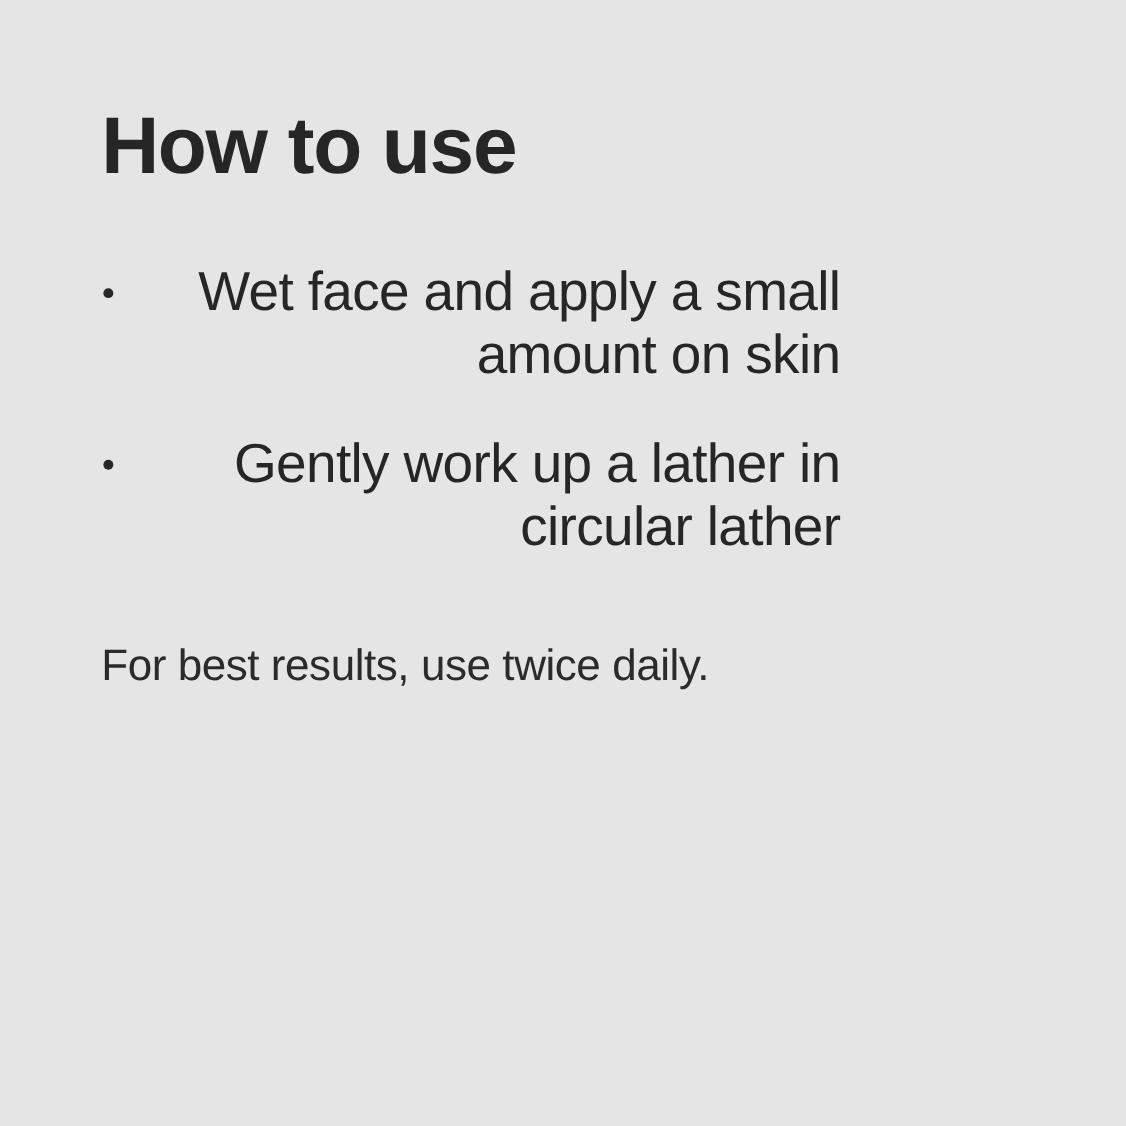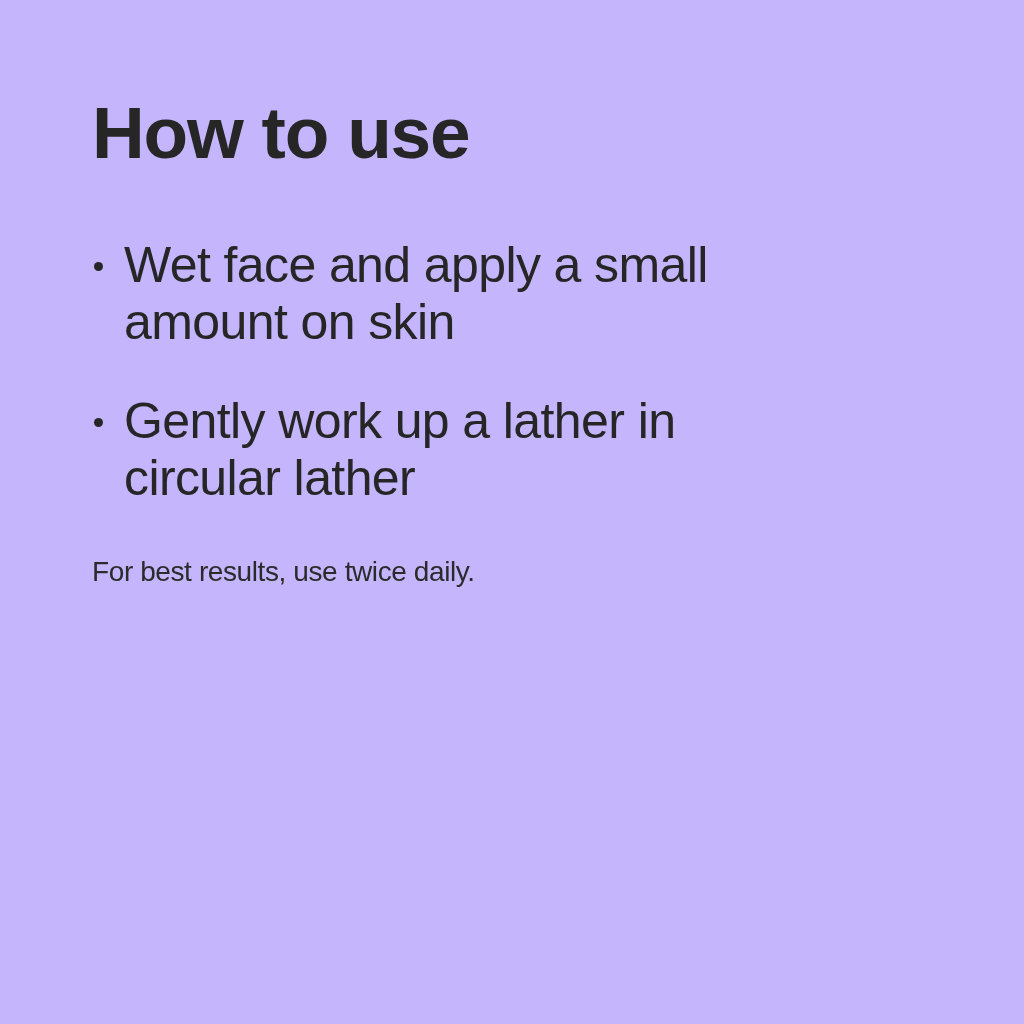--- a/index.html
+++ b/index.html
@@ -13,21 +13,21 @@
     font-family: "Liberation Sans", sans-serif;
     overflow: hidden;
   }
 
   .card {
     position: absolute;
     left: 0;
     top: 0;
     width: 1024px;
     height: 1024px;
-    background: #c4b5fd;
+    background: #e5e5e5;
     box-sizing: border-box;
   }
 
   .content {
     position: absolute;
     left: 92px;
     top: 96px;
     width: 700px;
   }
 
@@ -40,20 +40,21 @@
     margin: 0 0 0 0;
     padding: 0;
     white-space: nowrap;
   }
 
   .steps-list {
     list-style: none;
     margin: 0;
     padding: 0;
     margin-top: 68px;
+    text-align: right;
   }
 
   .step-item {
     position: relative;
     padding-left: 32px;
     font-size: 50px;
     line-height: 57px;
     color: #262626;
     letter-spacing: -0.6px;
     margin-bottom: 42px;
@@ -72,22 +73,22 @@
     height: 9px;
     border-radius: 50%;
     background: #262626;
   }
 
   .step-text {
     display: block;
   }
 
   .footnote {
-    margin-top: 41px;
-    font-size: 28px;
+    margin-top: 74px;
+    font-size: 40px;
     line-height: 48px;
     color: #2b2b2b;
     letter-spacing: -0.4px;
   }
 </style>
 </head>
 <body>
 
 <div class="card">
 

